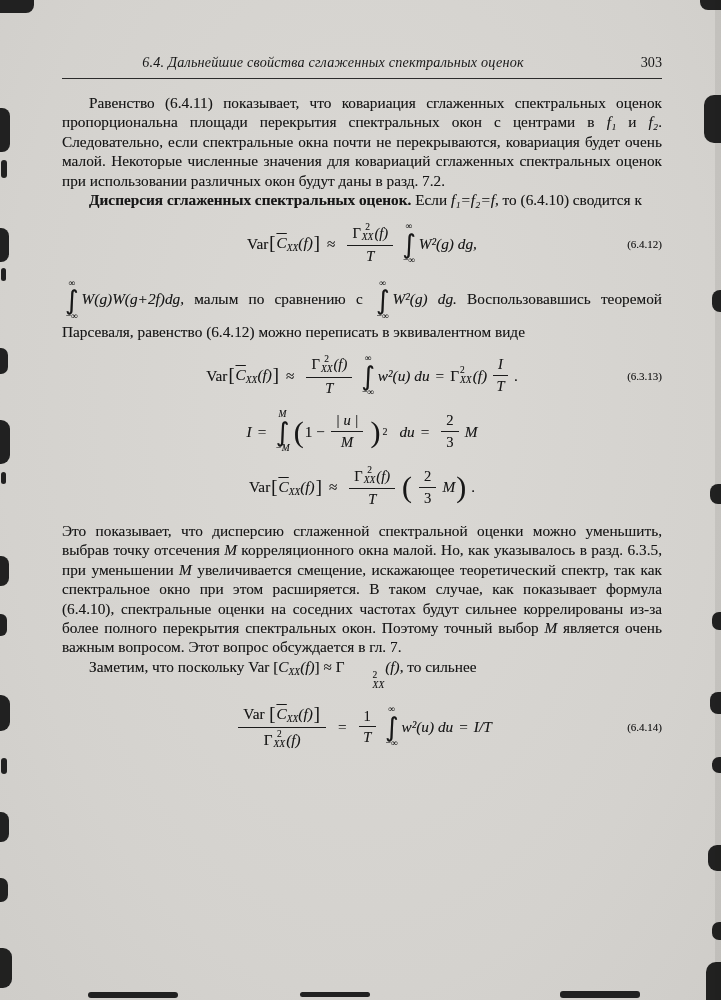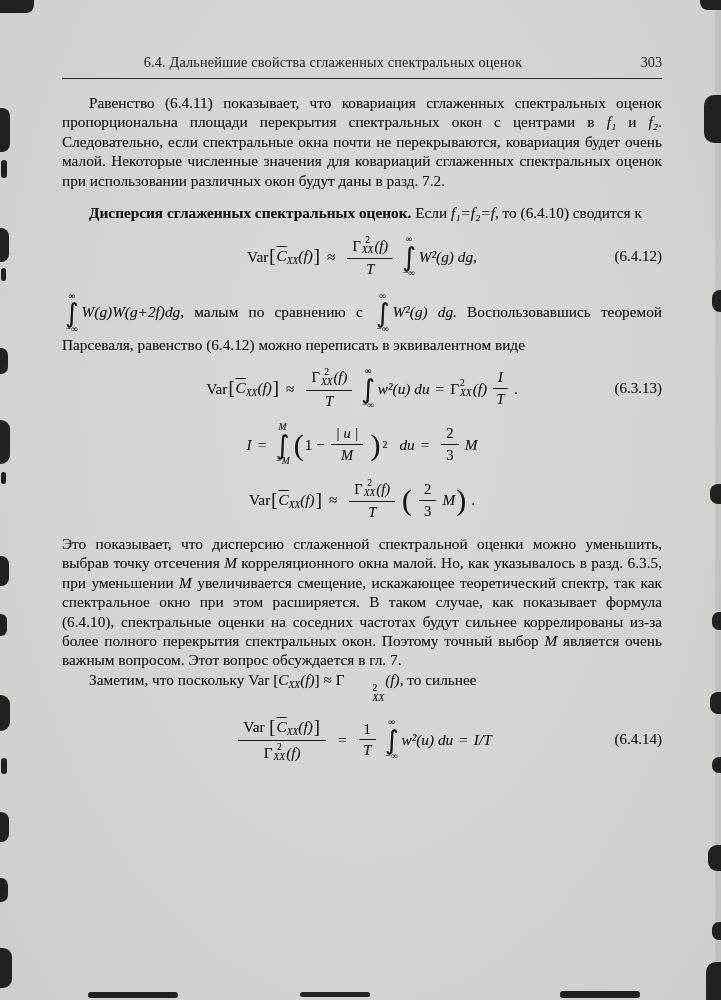--- a/index.html
+++ b/index.html
@@ -3,39 +3,39 @@
 <meta charset="utf-8">
 <style>
   html,body { margin:0; padding:0; }
   body {
     width:721px; height:1000px; position:relative; overflow:hidden;
     background: radial-gradient(ellipse at 50% 40%, #dbd9d5 0%, #d4d2ce 70%, #cfcdc9 100%);
     font-family:"Liberation Serif", serif; color:#171717;
   }
   .page { position:absolute; left:62px; top:54px; width:600px; }
   .runhead { display:flex; align-items:baseline; border-bottom:1.3px solid #2b2b2b; padding-bottom:7px; font-size:14.2px; }
-  .rh-title { flex:1; text-align:center; letter-spacing:0.2px; }
+  .rh-title { flex:1; text-align:center; font-style:italic; letter-spacing:0.2px; }
   .rh-page { width:58px; text-align:right; }
   .body-text { margin-top:14px; }
   .para { margin:0; font-size:15.3px; line-height:19.4px; text-align:justify; text-shadow:0 0 0.4px rgba(0,0,0,0.35); }
   .ind { text-indent:27px; }
-  .sp-top { margin-top:13px; }
+  .sp-top { }
   .lead { font-weight:bold; }
   .mi { }
   .rm { font-style:normal; }
   .bar { text-decoration:overline; }
   .sb { font-size:9.5px; font-style:italic; vertical-align:-3px; }
   .intg { display:inline-flex; flex-direction:column; align-items:center; vertical-align:middle; margin:0 3px; line-height:1; text-align:center; }
   .intg .lim { font-size:9.5px; line-height:1; }
   .intg .sgn { font-size:26px; line-height:0.85; padding:1px 0; font-family:"DejaVu Sans","DejaVu Serif",serif; }
   .frac { display:inline-flex; flex-direction:column; align-items:center; vertical-align:middle; margin:0 6px; line-height:1.15; font-size:14.6px; text-align:center; }
   .frac .num { padding:0 5px 2px; border-bottom:1.1px solid #1b1b1b; }
   .frac .den { padding-top:2px; }
   .eq { position:relative; display:flex; justify-content:center; align-items:center; font-size:15.3px; margin:13px 0; text-shadow:0 0 0.4px rgba(0,0,0,0.35); }
-  .eq .eqno { position:absolute; right:0; font-size:15px; }
+  .eq .eqno { position:absolute; right:0; font-size:11px; }
   .br { font-size:18.5px; vertical-align:-1.5px; padding:0 1px; }
   .rel { margin:0 6px; }
   .gstack { display:inline-flex; align-items:center; }
   .ss { display:inline-flex; flex-direction:column; font-size:9.5px; line-height:1.05; margin:0 1px; }
   .ss .s-sub { font-style:italic; }
   .ss-inl { display:inline-flex; flex-direction:column; font-size:9.5px; line-height:1.05; margin:0 1px; vertical-align:-6px; }
   .ss-inl .s-sub { font-style:italic; }
   .bp { font-size:30px; line-height:0.8; vertical-align:middle; padding:0 1px; font-weight:400; }
   .pw { font-size:10px; vertical-align:13px; margin-left:1px; }
   .pgroup { display:inline-flex; align-items:center; }

